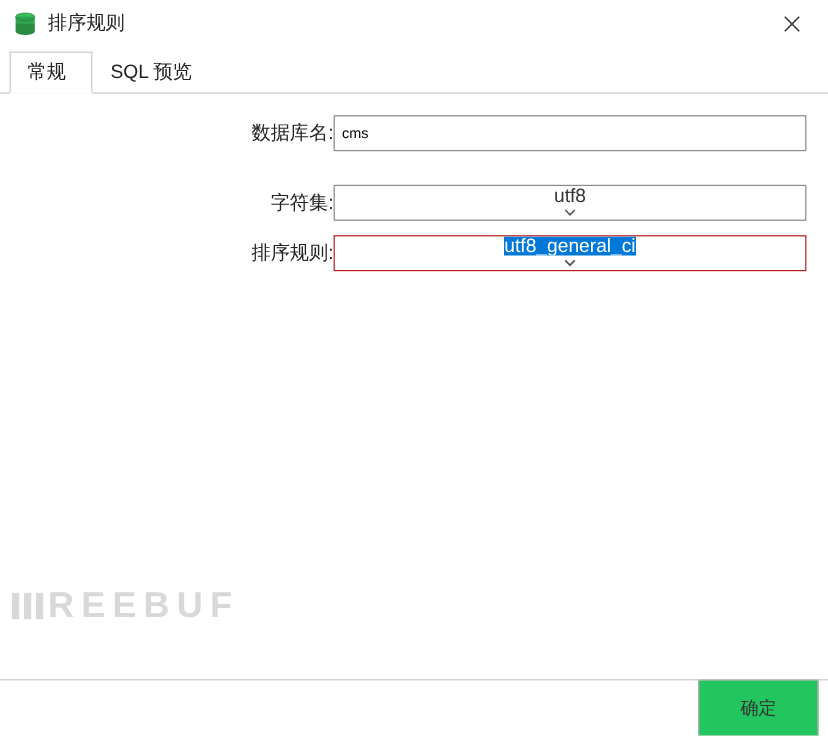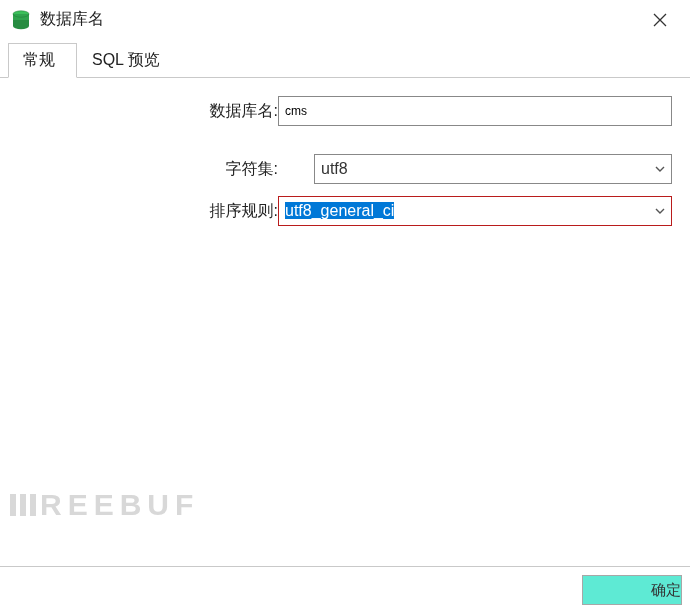--- a/index.html
+++ b/index.html
@@ -109,20 +109,21 @@
   }
   .combo {
     width: 100%;
     height: 30px;
     border: 1px solid #888;
     background: #fff;
     display: flex;
     align-items: center;
     position: relative;
     cursor: pointer;
+    flex-direction: column;
   }
   .combo .combo-text {
     flex: 1;
     padding: 0 6px;
     font-size: 16px;
     white-space: nowrap;
     overflow: hidden;
   }
   .combo .chev {
     width: 22px;
@@ -143,27 +144,27 @@
     height: 46px;
     display: flex;
     align-items: center;
     justify-content: flex-end;
     padding: 0 8px;
     gap: 12px;
     background: #fff;
   }
   .btn {
     min-width: 100px;
-    height: 30px;
+    height: 48px;
     border: 1px solid #a7a7a7;
-    background: #5eead4;
+    background: #22c55e;
     font-size: 15px;
     display: flex;
     align-items: center;
-    justify-content: flex-end;
+    justify-content: center;
     cursor: pointer;
   }
 
   
   .wm {
     position: absolute;
     left: 10px;
     bottom: 44px;
     font-size: 30px;
     letter-spacing: 6px;
@@ -193,21 +194,21 @@
 
   <div class="titlebar">
     <span class="db-icon">
       <svg width="22" height="22" viewBox="0 0 22 22">
         <ellipse cx="11" cy="5" rx="8" ry="3.2" fill="#3bbf5a"></ellipse>
         <path d="M3 5 v6 a8 3.2 0 0 0 16 0 V5" fill="#2fa34d"></path>
         <path d="M3 11 v6 a8 3.2 0 0 0 16 0 V11" fill="#278c41"></path>
         <ellipse cx="11" cy="5" rx="8" ry="3.2" fill="none" stroke="#1e7a37" stroke-width="0.5"></ellipse>
       </svg>
     </span>
-    <span class="title-text">数据库名</span>
+    <span class="title-text">排序规则</span>
     <div class="close-btn">
       <svg width="14" height="14" viewBox="0 0 14 14">
         <path d="M1 1 L13 13 M13 1 L1 13" stroke="#333" stroke-width="1.3"></path>
       </svg>
     </div>
   </div>
 
   <div class="tabrow">
     <div class="tab active">
       <span>常规</span>
@@ -219,21 +220,21 @@
 
   <div class="form-area">
 
     <div class="form-row">
       <div class="label">数据库名:</div>
       <div class="field">
         <input class="input-text" type="text" value="cms" style="">
       </div>
     </div>
 
-    <div class="form-row" style="margin-top:28px; margin-bottom:12px;gap:36px;">
+    <div class="form-row" style="margin-top:28px; margin-bottom:12px;">
       <div class="label">字符集:</div>
       <div class="field">
         <div class="combo">
           <div class="combo-text">utf8</div>
           <div class="chev">
             <svg width="12" height="12" viewBox="0 0 12 12">
                 <path d="M2 4 L6 8 L10 4" fill="none" stroke="#555" stroke-width="1.4"></path>
               </svg>
           </div>
         </div>

